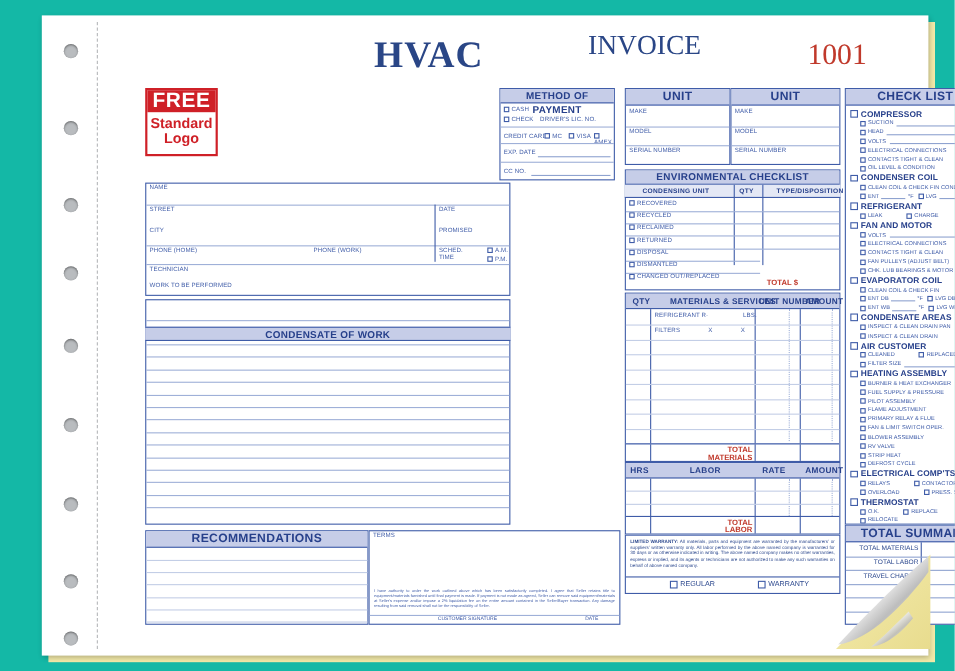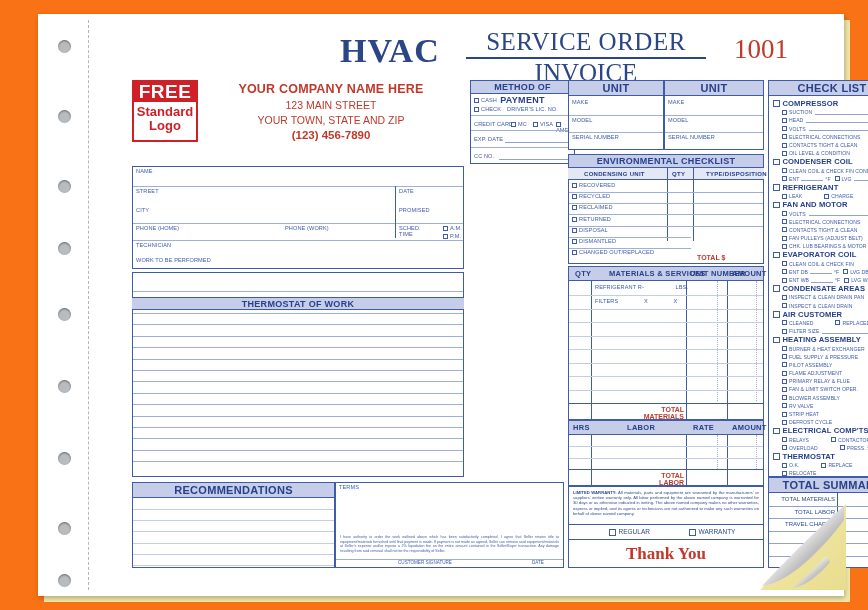--- a/index.html
+++ b/index.html
@@ -3,21 +3,21 @@
 <meta charset="utf-8">
 <style>
   * { box-sizing: border-box; margin:0; padding:0; }
   body {
     width: 868px; height: 610px;
     background: #ffffff;
     font-family: "Liberation Sans", sans-serif;
     overflow: hidden;
     position: relative;
   }
-  #stage { position:absolute; inset:0; background:#f97316; }
+  #stage { position:absolute; inset:0; background:#14b8a6; }
 
   
   .paper {
     position:absolute; left:38px; top:14px; width:806px; height:582px;
     background:#fff;
     box-shadow: 1px 2px 5px rgba(0,0,0,.28);
   }
   .carbon {
     position:absolute; left:44px; top:20px; width:806px; height:582px;
     background:#f2e9a8; z-index:0;
@@ -126,40 +126,33 @@
       <div class="hole" style="top:508px"></div>
       <div class="hole" style="top:560px"></div>
       <div class="perf"></div>
     </div>
 
     <div class="form">
 
       <div class="hdr-title">
         <div class="hvac">HVAC</div>
         <div class="so-wrap">
-          <div class="so-line1">SERVICE ORDER</div>
           <div class="so-line2">INVOICE</div>
         </div>
         <div class="invno">1001</div>
       </div>
 
       <div class="logo">
         <div class="free">FREE</div>
         <div class="std">Standard</div>
         <div class="lg">Logo</div>
       </div>
 
-      <div class="company">
-        <div class="cname">YOUR COMPANY NAME HERE</div>
-        <div class="cline">123 MAIN STREET</div>
-        <div class="cline">YOUR TOWN, STATE AND ZIP</div>
-        <div class="cphone">(123) 456-7890</div>
-      </div>
-
-      <div class="box" style="left:376px; top:60px; width:105px; height:84px;">
+
+      <div class="box" style="left:360px; top:60px; width:105px; height:84px;">
         <div class="bandhdr">METHOD OF PAYMENT</div>
         <div style="position:absolute; left:3px; top:16px;" class="lbl">
           <span class="cb"></span><span>CASH</span>
         </div>
         <div style="position:absolute; left:3px; top:25px;" class="lbl">
           <span class="cb"></span><span>CHECK</span>
         </div>
         <div style="position:absolute; left:36px; top:25px;" class="lbl">DRIVER'S LIC. NO.</div>
         <div class="row-line" style="top:34px;"></div>
 
@@ -218,21 +211,21 @@
         <div style="position:absolute; left:266px; top:58px;" class="lbl">SCHED.<br>TIME</div>
         <div style="position:absolute; left:310px; top:58px;" class="lbl">
           <span class="cb"></span><span>A.M.</span>
         </div>
         <div style="position:absolute; left:310px; top:66px;" class="lbl">
           <span class="cb"></span><span>P.M.</span>
         </div>
       </div>
 
       <div class="box" style="left:38px; top:252px; width:332px; height:205px;">
-        <div class="bandhdr" style="position:absolute; top:24px; left:-1px; right:-1px; border-top:1px solid #3f5ca8;">THERMOSTAT OF WORK</div>
+        <div class="bandhdr" style="position:absolute; top:24px; left:-1px; right:-1px; border-top:1px solid #3f5ca8;">CONDENSATE OF WORK</div>
         <div class="row-line" style="top:18px;"></div>
         <div id="dow-rows">
             <div class="row-line" style="top: 40px;"></div>
             <div class="row-line" style="top: 51.4px;"></div>
             <div class="row-line" style="top: 62.8px;"></div>
             <div class="row-line" style="top: 74.2px;"></div>
             <div class="row-line" style="top: 85.6px;"></div>
             <div class="row-line" style="top: 97px;"></div>
             <div class="row-line" style="top: 108.4px;"></div>
             <div class="row-line" style="top: 119.8px;"></div>
@@ -334,23 +327,20 @@
           <span>All materials, parts and equipment are warranted by the manufacturers' or suppliers' written warranty only. All labor performed by the above named company is warranted for 30 days or as otherwise indicated in writing. The above named company makes no other warranties, express or implied, and its agents or technicians are not authorized to make any such warranties on behalf of above named company.</span>
         </div>
         <div class="row-line" style="top:37px; border-bottom:1px solid #3f5ca8;"></div>
         <div style="position:absolute; left:40px; top:41px; font-size:6.5px; color:#2e4a8f;">
           <span class="cbw"></span><span>REGULAR</span>
         </div>
         <div style="position:absolute; left:120px; top:41px; font-size:6.5px; color:#2e4a8f;">
           <span class="cbw"></span><span>WARRANTY</span>
         </div>
       </div>
-      <div class="box" style="left:474px; top:520px; width:196px; height:28px; border-top:none;">
-        <div class="thankyou" style="line-height:28px;">Thank You</div>
-      </div>
 
       <div class="box" style="left:674px; top:60px; width:128px; height:397px;">
         <div class="bandhdr big">CHECK LIST</div>
         <div id="checklist-body" style="padding:3px 4px 0 4px;">
             <div class="cl-row">
               <span class="cbw"></span>
               <span class="cl-main">COMPRESSOR</span>
             </div>
             <div class="cl-row sub">
               <span class="cb"></span>

